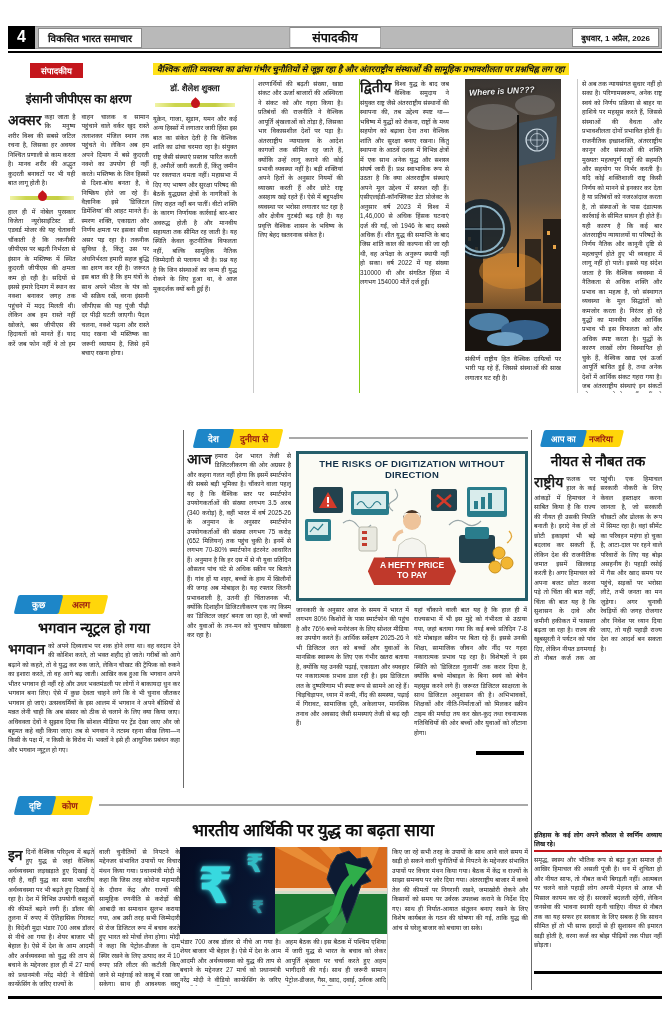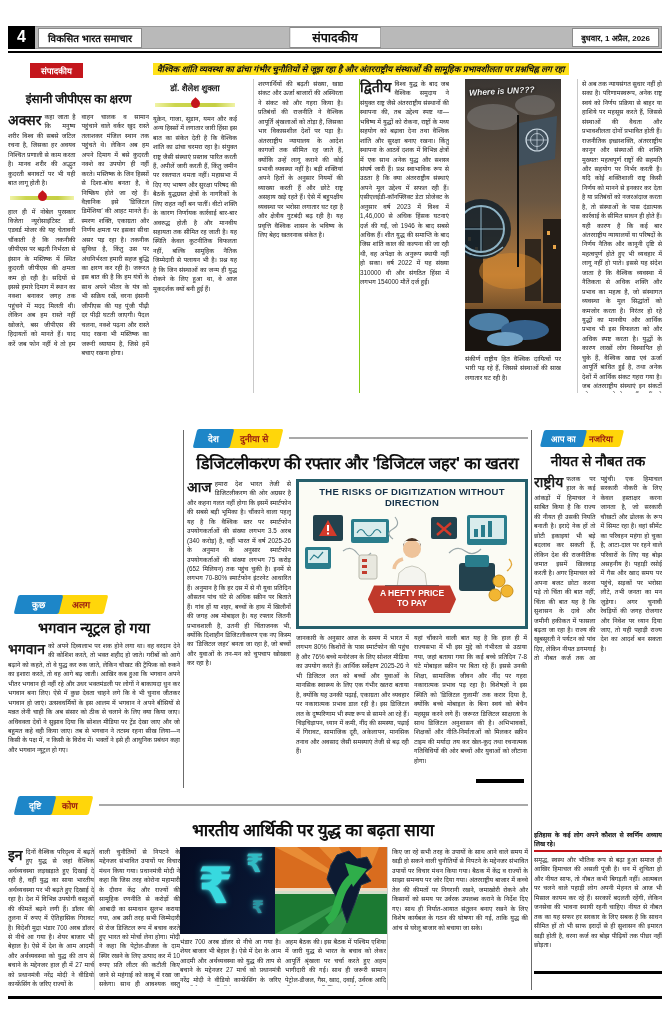--- a/index.html
+++ b/index.html
@@ -183,21 +183,20 @@
 
 <div class="vrule vr1"></div>
 <div class="vrule vr2"></div>
 
 <section class="digital">
   <div class="tabs">
     <div class="tab blue"><span>देश</span></div>
     <div class="tab yellow"><span>दुनीया से</span></div>
     <div class="tab-rule"></div>
   </div>
-  <h2>डिजिटलीकरण की रफ्तार और 'डिजिटल जहर' का खतरा</h2>
   <div class="dig-body">
     <div class="dig-c1 small">
       <b class="dropword">आज</b>
       <span>हमारा देश भारत तेजी से डिजिटलीकरण की ओर अग्रसर है और कहना गलत नहीं होगा कि इसमें स्मार्टफोन की सबसे बड़ी भूमिका है। चौंकाने वाला पहलू यह है कि वैश्विक स्तर पर स्मार्टफोन उपयोगकर्ताओं की संख्या लगभग 3.5 अरब (340 करोड़) है, वहीं भारत में वर्ष 2025-26 के अनुमान के अनुसार स्मार्टफोन उपयोगकर्ताओं की संख्या लगभग 75 करोड़ (652 मिलियन) तक पहुंच चुकी है। इनमें से लगभग 70-80% स्मार्टफोन इंटरनेट आधारित हैं। अनुमान है कि हर दस में से नौ युवा प्रतिदिन औसतन पांच घंटे से अधिक स्क्रीन पर बिताते हैं। गांव हों या शहर, बच्चों के हाथ में खिलौनों की जगह अब मोबाइल है। यह रफ्तार जितनी प्रभावशाली है, उतनी ही चिंताजनक भी, क्योंकि दिशाहीन डिजिटलीकरण एक नए किस्म का 'डिजिटल जहर' बनता जा रहा है, जो बच्चों और युवाओं के तन-मन को चुपचाप खोखला कर रहा है।</span>
     </div>
     <div class="dig-right">
       <div class="illus">
         <div class="illus-title">THE RISKS OF DIGITIZATION WITHOUT DIRECTION</div>
         <svg width="226" height="96" viewBox="0 0 226 96" style="display:block;margin-top:2px">
           <rect x="14" y="4" width="30" height="26" rx="2" fill="#23424e"></rect>

